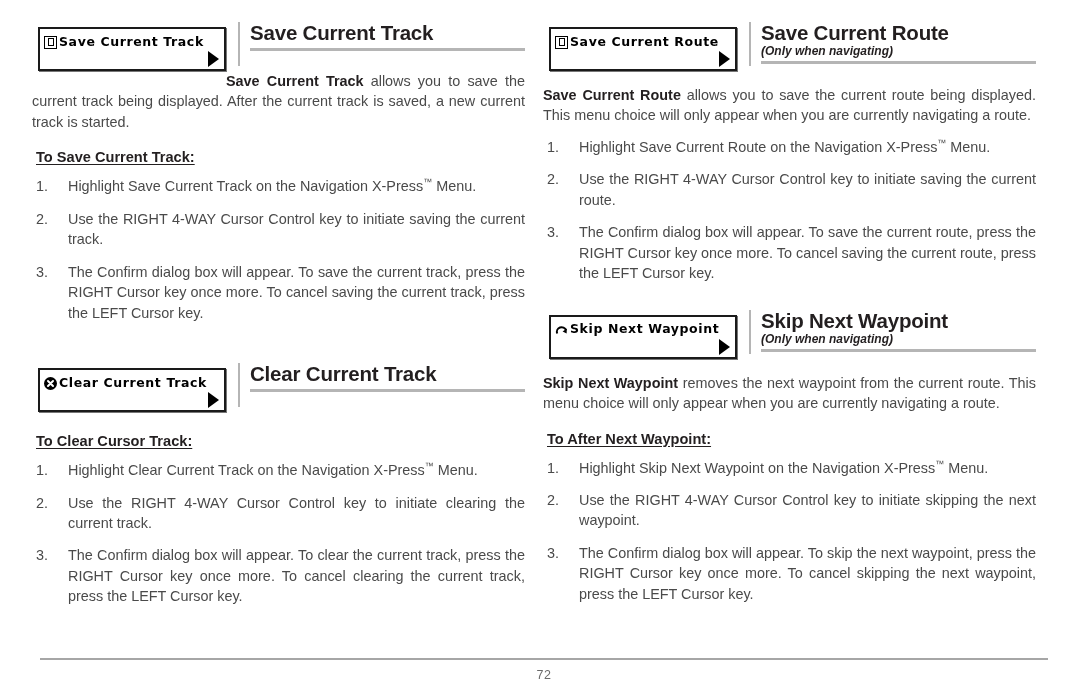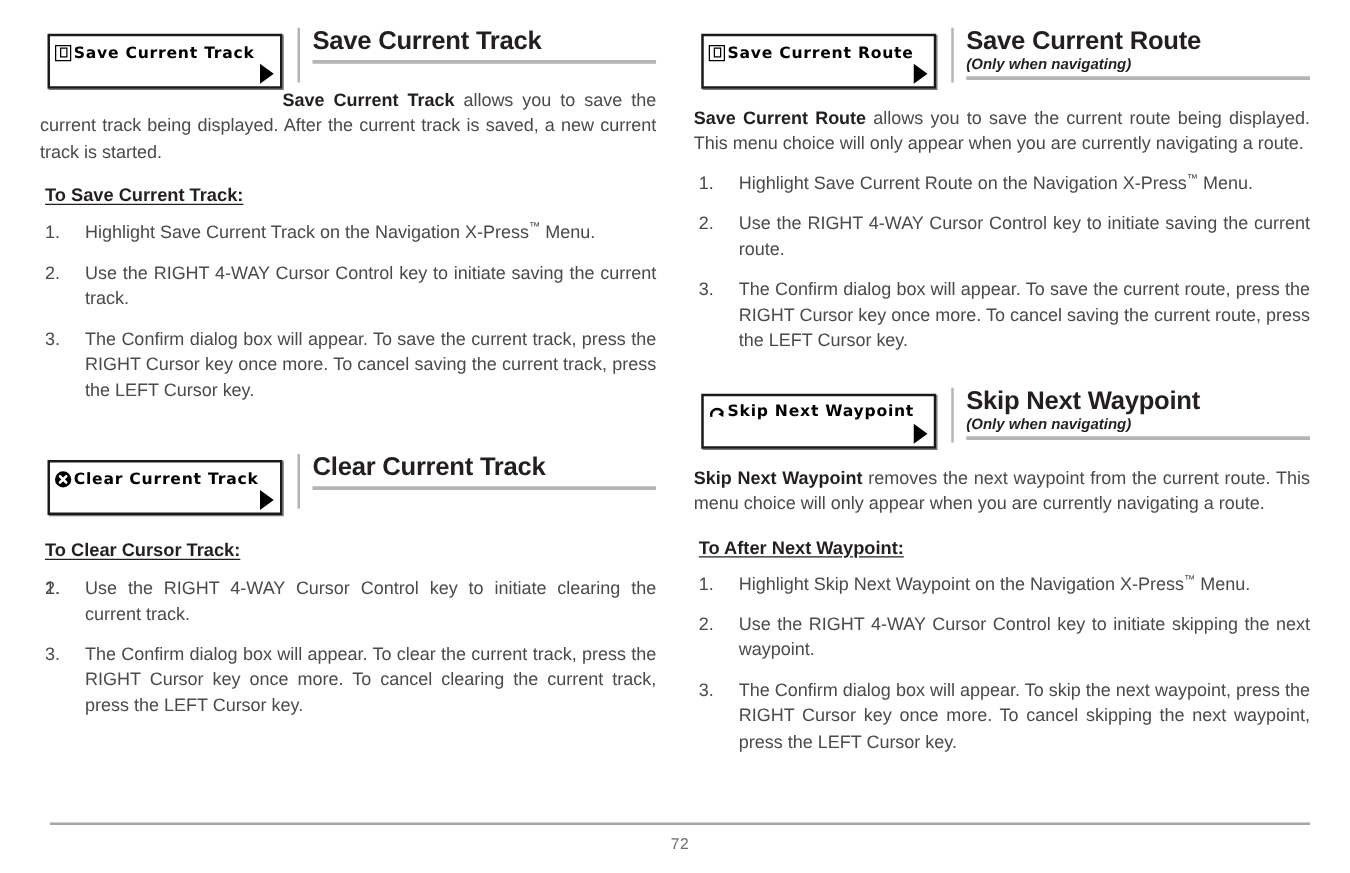--- a/index.html
+++ b/index.html
@@ -20,21 +20,21 @@
     width: 1080px;
     height: 698px;
     box-sizing: border-box;
     overflow: hidden;
   }
 
   .columns {
     display: flex;
     padding: 22px 32px 0 32px;
     box-sizing: border-box;
-    gap: 30px;
+    gap: 18px;
   }
   .col {
     width: 493px;
     flex: 0 0 493px;
   }
 
   
   .section { margin-bottom: 0; }
 
   .section-head {
@@ -265,21 +265,21 @@
           </div>
           <div class="head-text">
             <h2 class="section-title">Clear Current Track</h2>
             <div class="head-rule"></div>
           </div>
         </div>
 
         <h3 class="subhead">To Clear Cursor Track:</h3>
 
         <ol class="steps">
-          <li><span class="num">1.</span></li>
+          <li><span class="num">1.</span><span>Highlight Clear Current Track on the Navigation X-Press<span class="sup-tm">™</span> Menu.</span></li>
           <li><span class="num">2.</span><span>Use the RIGHT 4-WAY Cursor Control key to initiate clearing the current track.</span></li>
           <li><span class="num">3.</span><span>The Confirm dialog box will appear. To clear the current track, press the RIGHT Cursor key once more. To cancel clearing the current track, press the LEFT Cursor key.</span></li>
         </ol>
       </div>
 
     </div>
 
     <div class="col">
 
       <div class="section">

